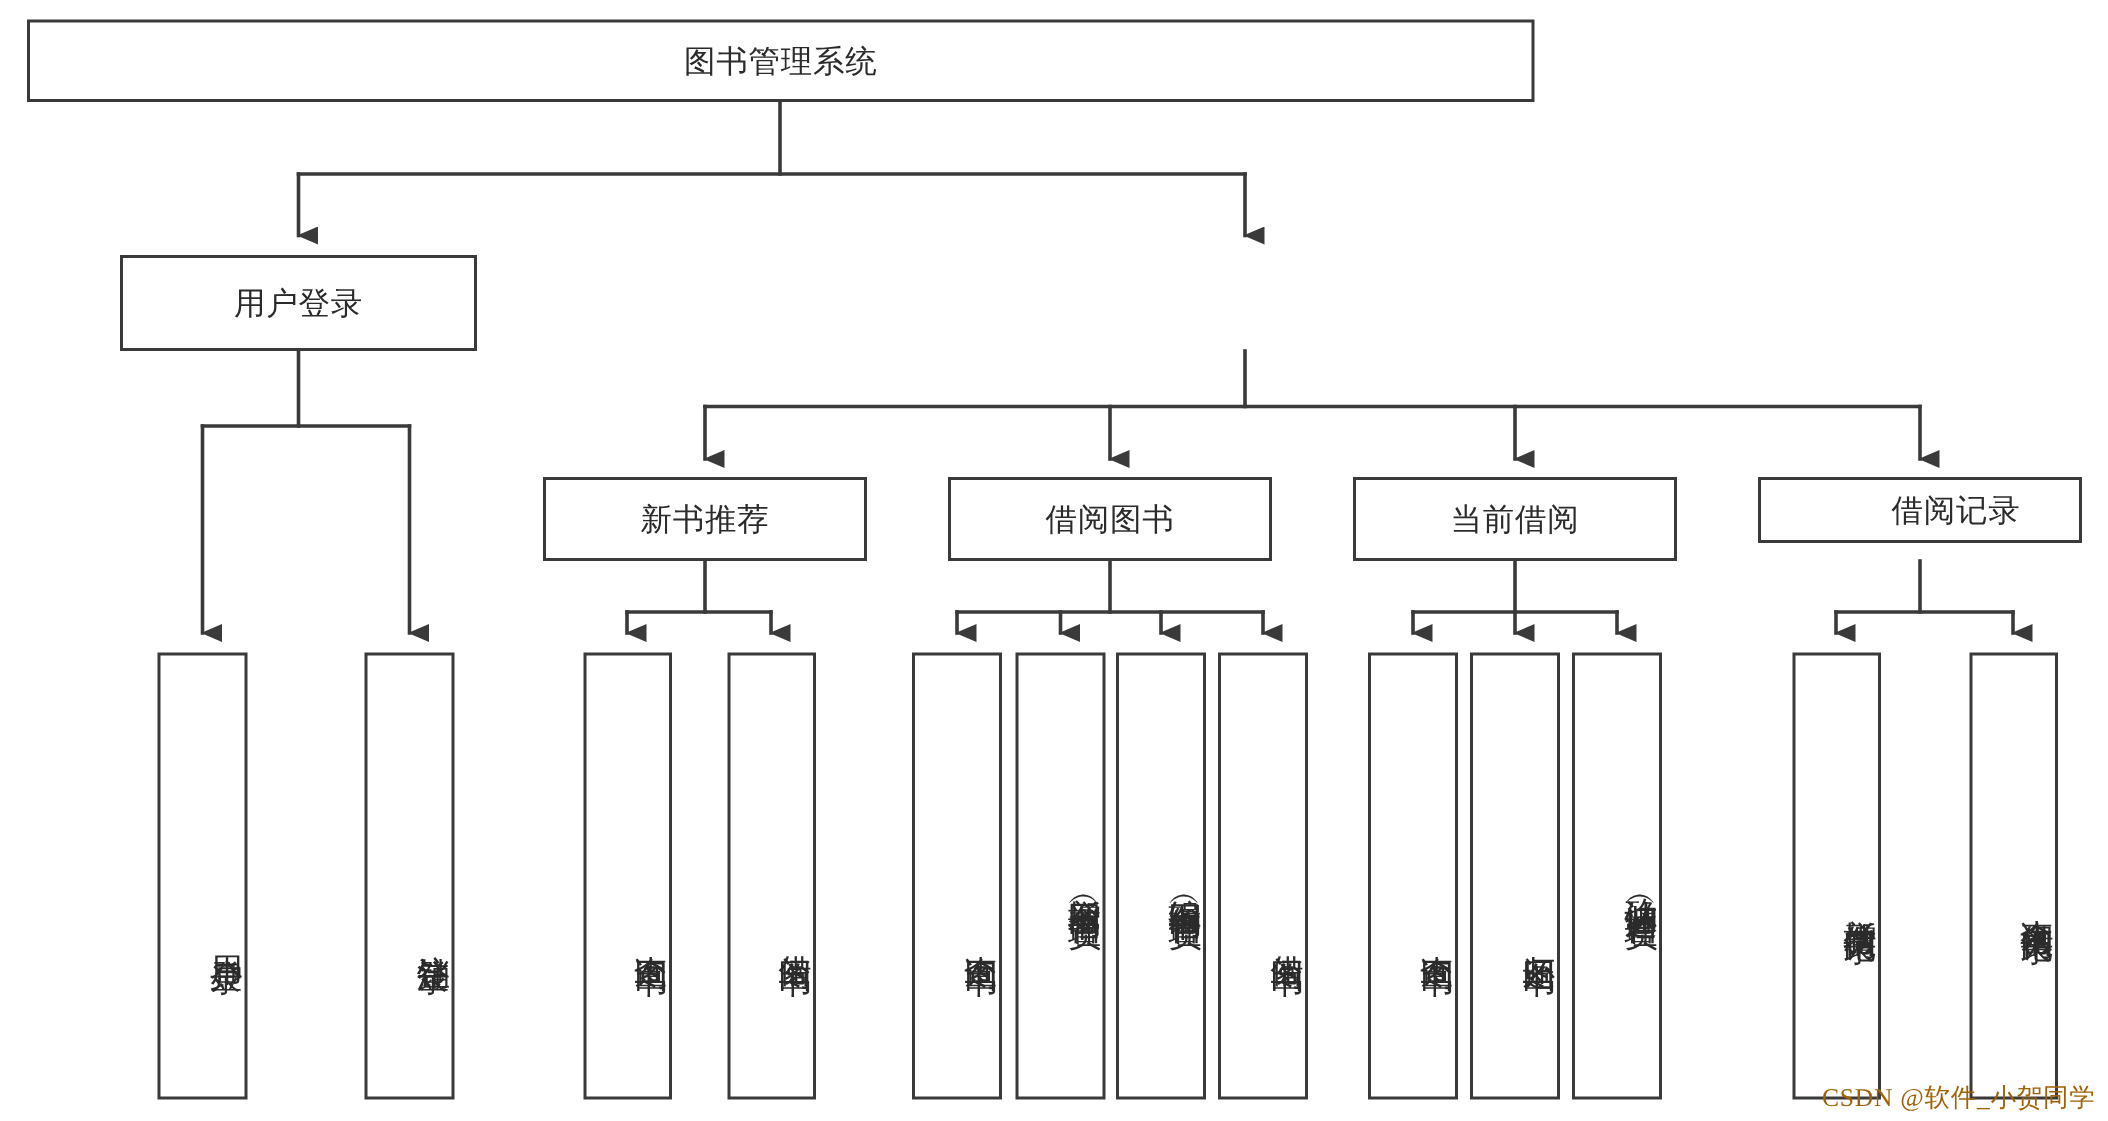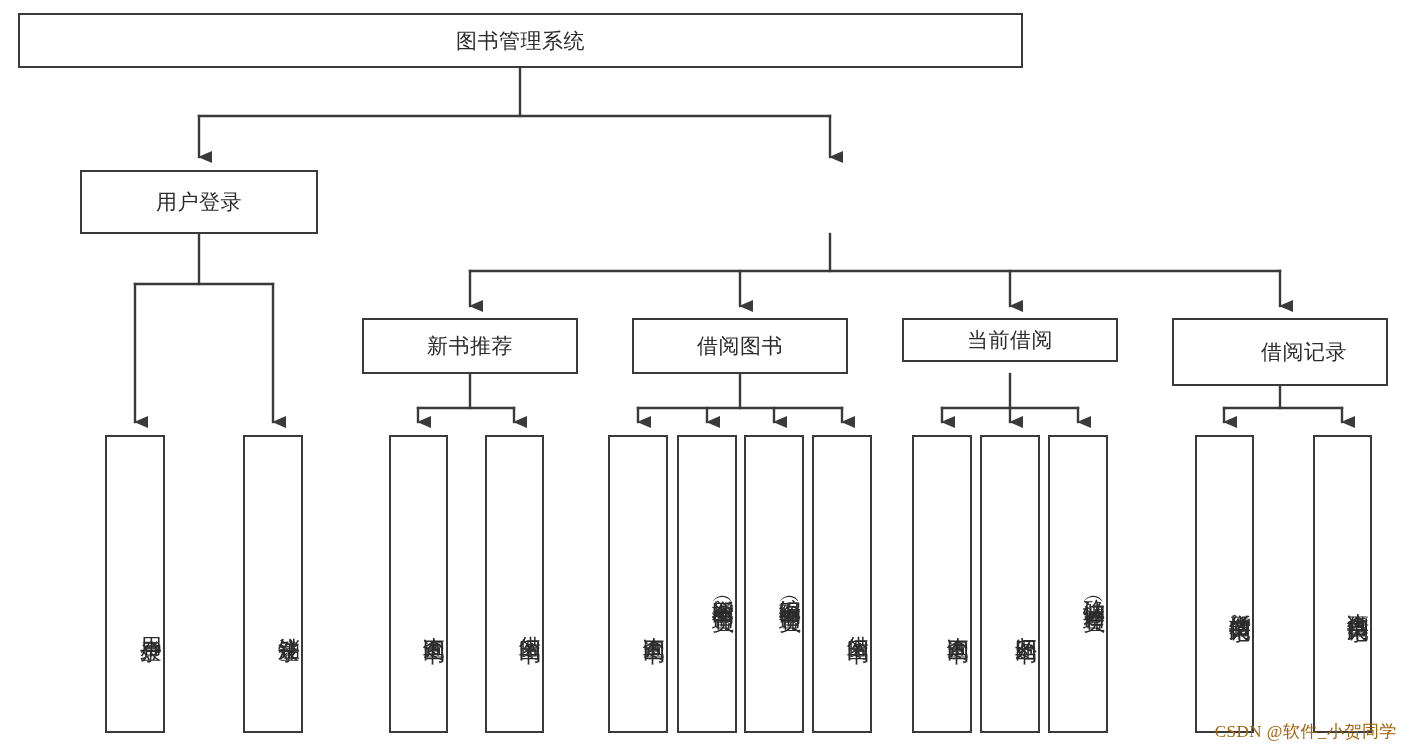--- a/index.html
+++ b/index.html
@@ -136,24 +136,24 @@
   <div class="node horiz" style="left:80px; top:170px; width:238px; height:64px;">
     <span class="node-label">用户登录</span>
   </div>
 
   <div class="node horiz" style="left:362px; top:318px; width:216px; height:56px;">
     <span class="node-label">新书推荐</span>
   </div>
   <div class="node horiz" style="left:632px; top:318px; width:216px; height:56px;">
     <span class="node-label">借阅图书</span>
   </div>
-  <div class="node horiz" style="left:902px; top:318px; width:216px; height:44px;">
+  <div class="node horiz" style="left:902px; top:318px; width:216px; height:56px;">
     <span class="node-label">当前借阅</span>
   </div>
-  <div class="node horiz" style="left:1172px; top:318px; width:216px; height:68px;padding-left:48px;">
+  <div class="node horiz" style="left:1172px; top:318px; width:216px; height:44px;padding-left:48px;">
     <span class="node-label">借阅记录</span>
   </div>
 
   <div class="node vert pad-lo" style="left:105px; top:435px; width:60px; height:298px;">
     <span class="node-label">用户登录</span>
   </div>
   <div class="node vert pad-lo" style="left:243px; top:435px; width:60px; height:298px;">
     <span class="node-label">注销登录</span>
   </div>
   <div class="node vert pad-lo" style="left:389px; top:435px; width:59px; height:298px;">

